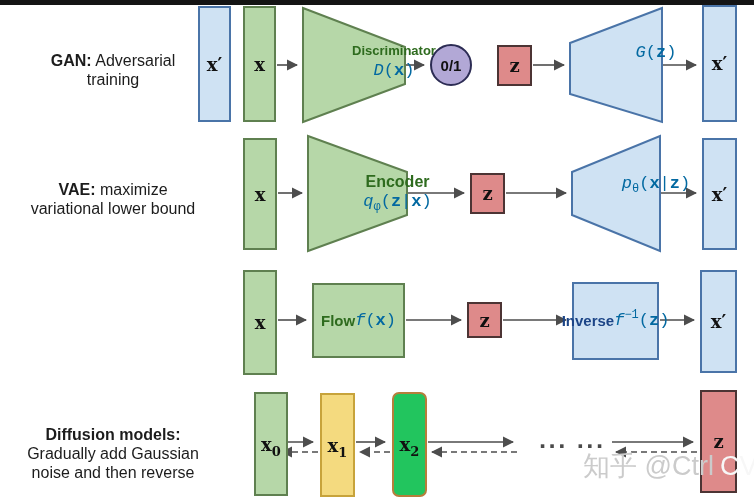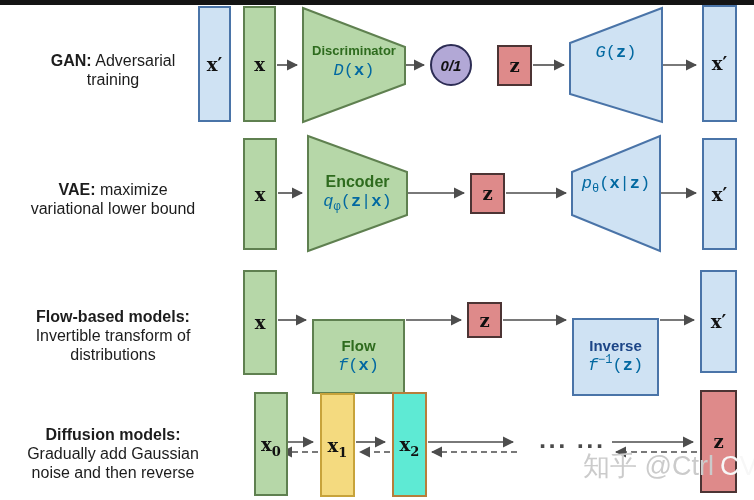--- a/index.html
+++ b/index.html
@@ -17,40 +17,40 @@
   .box{
     position:absolute;box-sizing:border-box;border:2px solid #000;
     display:flex;align-items:center;justify-content:center;
     font-family:"DejaVu Serif",serif;font-weight:bold;font-size:18px;color:#111;
   }
   .box sub{font-size:13px;line-height:0;}
   .blue{background:#cfe2f3;border-color:#4a74a8;}
   .green{background:#b6d7a8;border-color:#5f8050;}
   .red{background:#de8a8a;border-color:#4c3434;}
   .yellow{background:#f4da7f;border-color:#c7a33b;text-align:center;}
-  .orange{background:#5eead4;border-color:#b67e3b;}
+  .orange{background:#22c55e;border-color:#b67e3b;border-radius:7px;}
   .purple-circle{
     position:absolute;box-sizing:border-box;border-radius:50%;
     background:#b2a8d6;border:2px solid #2c2c54;
     display:flex;align-items:center;justify-content:center;
     font-weight:bold;font-size:15px;color:#111;
   }
-  .shape-text{position:absolute;text-align:center;}
+  .shape-text{position:absolute;text-align:center;padding-left:40px;}
   .shape-title-green{font-weight:bold;color:#2e6b1e;font-size:16px;line-height:18px;}
   .shape-title-blue{font-weight:bold;color:#1c4587;font-size:14px;line-height:18px;}
   .shape-title-sm{font-size:13px;}
   .formula{
     font-family:Liberation Mono, monospace;font-size:17px;line-height:22px;color:#0369a1;
     font-weight:normal;
   }
   .formula b{font-weight:bold;}
   .formula i{font-style:italic;}
   .formula sub{font-size:12px;line-height:0;}
   .formula sup{font-size:12px;line-height:0;}
-  .sq-box{flex-direction:column;margin-top:36px;}
+  .sq-box{flex-direction:row;}
   .dots{
     position:absolute;font-weight:bold;color:#4a4a4a;font-size:20px;
     letter-spacing:2px;font-family:"DejaVu Sans",sans-serif;
   }
   .watermark{
     position:absolute;font-size:27px;line-height:30px;
     color:#cbcbcb;white-space:nowrap;z-index:5;
   }
   .watermark .wm2{color:#f7f7f7;margin-left:6px;}
 </style>
@@ -116,21 +116,21 @@
   </div>
   <div class="box green" style="left:243px;top:6px;width:33px;height:116px;">
     <span><b>x</b></span>
   </div>
 
   <div class="shape-text" style="left:303px;top:42px;width:102px;">
     <div class="shape-title-green shape-title-sm">Discriminator</div>
     <div class="formula"><i>D</i>(<b>x</b>)</div>
   </div>
 
-  <div class="purple-circle" style="left:430px;top:44px;width:42px;height:42px;font-style:italic;">
+  <div class="purple-circle" style="left:430px;top:44px;width:42px;height:42px;">
     <span>0/1</span>
   </div>
 
   <div class="box red" style="left:497px;top:45px;width:35px;height:41px;">
     <span><b>z</b></span>
   </div>
 
   <div class="shape-text" style="left:570px;top:42px;width:92px;">
     <div class="formula"><i>G</i>(<b>z</b>)</div>
   </div>
@@ -155,21 +155,20 @@
   </div>
 
   <div class="shape-text" style="left:572px;top:173px;width:88px;">
     <div class="formula"><i>p</i><sub>θ</sub>(<b>x</b>|<b>z</b>)</div>
   </div>
 
   <div class="box blue" style="left:702px;top:138px;width:35px;height:112px;">
     <span><b>x</b>′</span>
   </div>
 
-  <div class="row-label" style="top:307px;"><b>Flow-based models:</b><br>Invertible transform of<br>distributions</div>
 
   <div class="box green" style="left:243px;top:270px;width:34px;height:105px;">
     <span><b>x</b></span>
   </div>
 
   <div class="box green sq-box" style="left:312px;top:283px;width:93px;height:75px;font-weight:normal;">
     <div class="shape-title-green" style="font-size:15px;font-family:'Liberation Sans',sans-serif;">Flow</div>
     <div class="formula"><i>f</i>(<b>x</b>)</div>
   </div>
 

